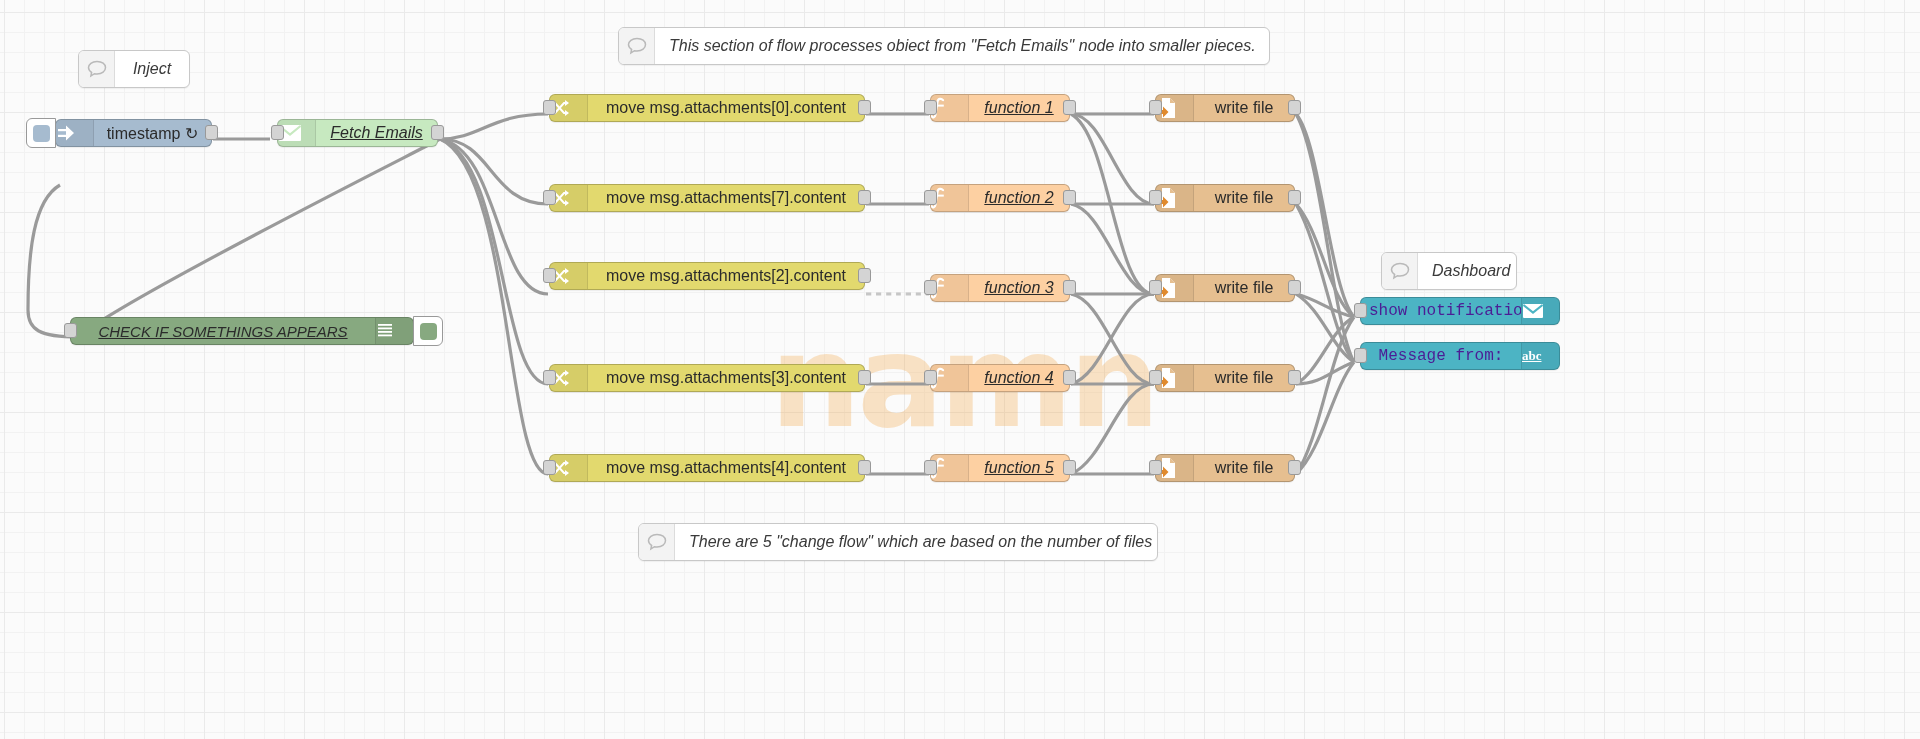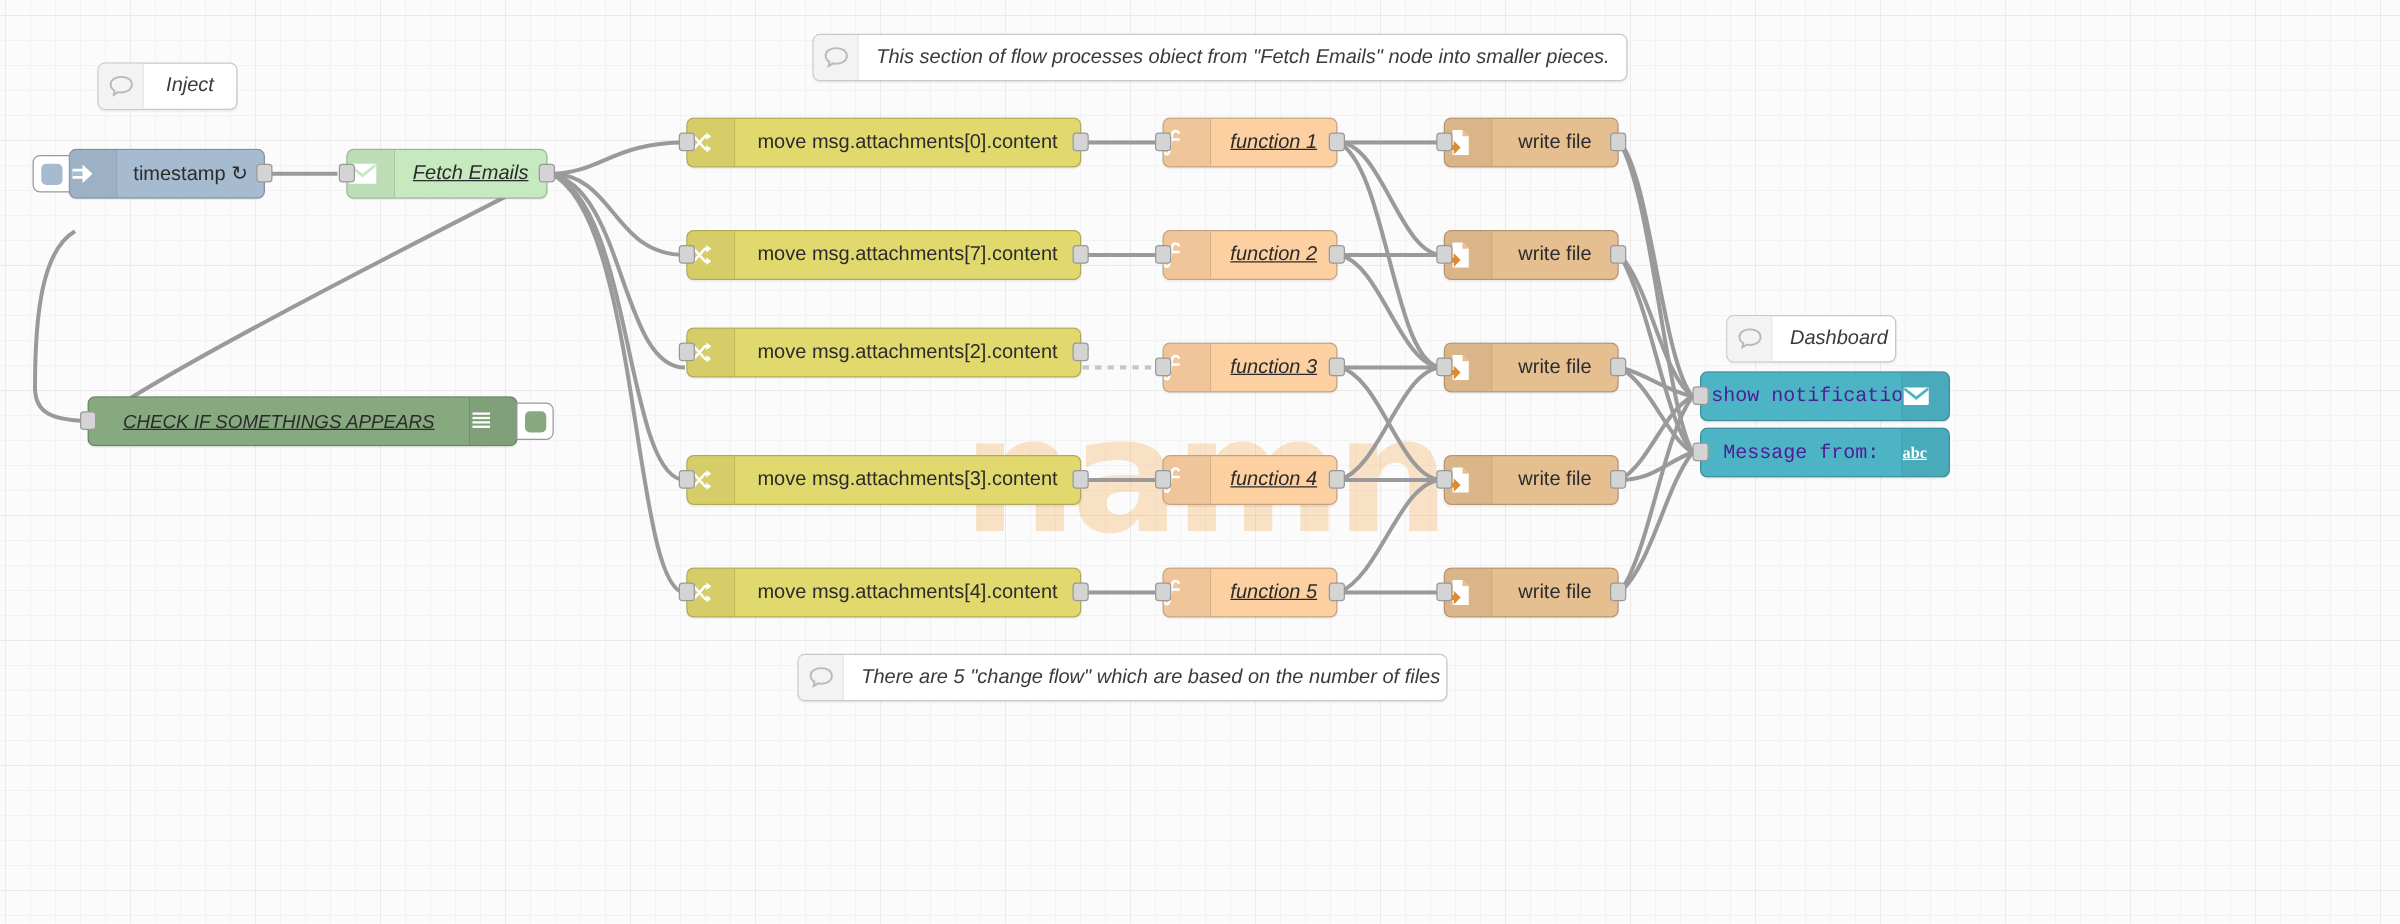--- a/index.html
+++ b/index.html
@@ -38,21 +38,21 @@
     user-select: none;
     pointer-events: none;
     z-index: 1;
   }
 
   #wires { position: absolute; left: 0; top: 0; width: 1920px; height: 739px; z-index: 2; }
   #wires path { fill: none; stroke: #9a9a9a; stroke-width: 3.2; }
 
   .node {
     position: absolute;
-    height: 40px;
+    height: 28px;
     border-radius: 6px;
     border: 1px solid rgba(0,0,0,0.22);
     display: flex;
     align-items: center;
     z-index: 5;
     box-shadow: 0 1px 1px rgba(0,0,0,0.06);
   }
   .node .ico {
     width: 38px; height: 100%;
     flex: 0 0 38px;
@@ -228,21 +228,21 @@
   <div class="comment" style="left:78px; top:50px; width:112px;">
     <span class="ico">
       <svg class="icon-svg" width="20" height="18" viewBox="0 0 20 18">
         <path d="M10 1.5C5 1.5 1.5 4.2 1.5 7.6c0 2 1.2 3.7 3.1 4.9l-.7 3.4 3.6-2.2c.8.2 1.6.3 2.5.3 5 0 8.5-2.7 8.5-6.4S15 1.5 10 1.5z" fill="none" stroke="#b9b9b9" stroke-width="1.5"></path>
       </svg>
     </span>
     <span class="lbl">Inject</span>
   </div>
 
 
-  <div class="comment" style="left:618px; top:27px; width:652px;margin-left:32px;">
+  <div class="comment" style="left:618px; top:27px; width:652px;">
     <span class="ico">
       <svg class="icon-svg" width="20" height="18" viewBox="0 0 20 18">
         <path d="M10 1.5C5 1.5 1.5 4.2 1.5 7.6c0 2 1.2 3.7 3.1 4.9l-.7 3.4 3.6-2.2c.8.2 1.6.3 2.5.3 5 0 8.5-2.7 8.5-6.4S15 1.5 10 1.5z" fill="none" stroke="#b9b9b9" stroke-width="1.5"></path>
       </svg>
     </span>
     <span class="lbl">This section of flow processes obiect from "Fetch Emails" node into smaller pieces.</span>
   </div>
 
   <div class="comment" style="left:1381px; top:252px; width:136px;">
     <span class="ico">

